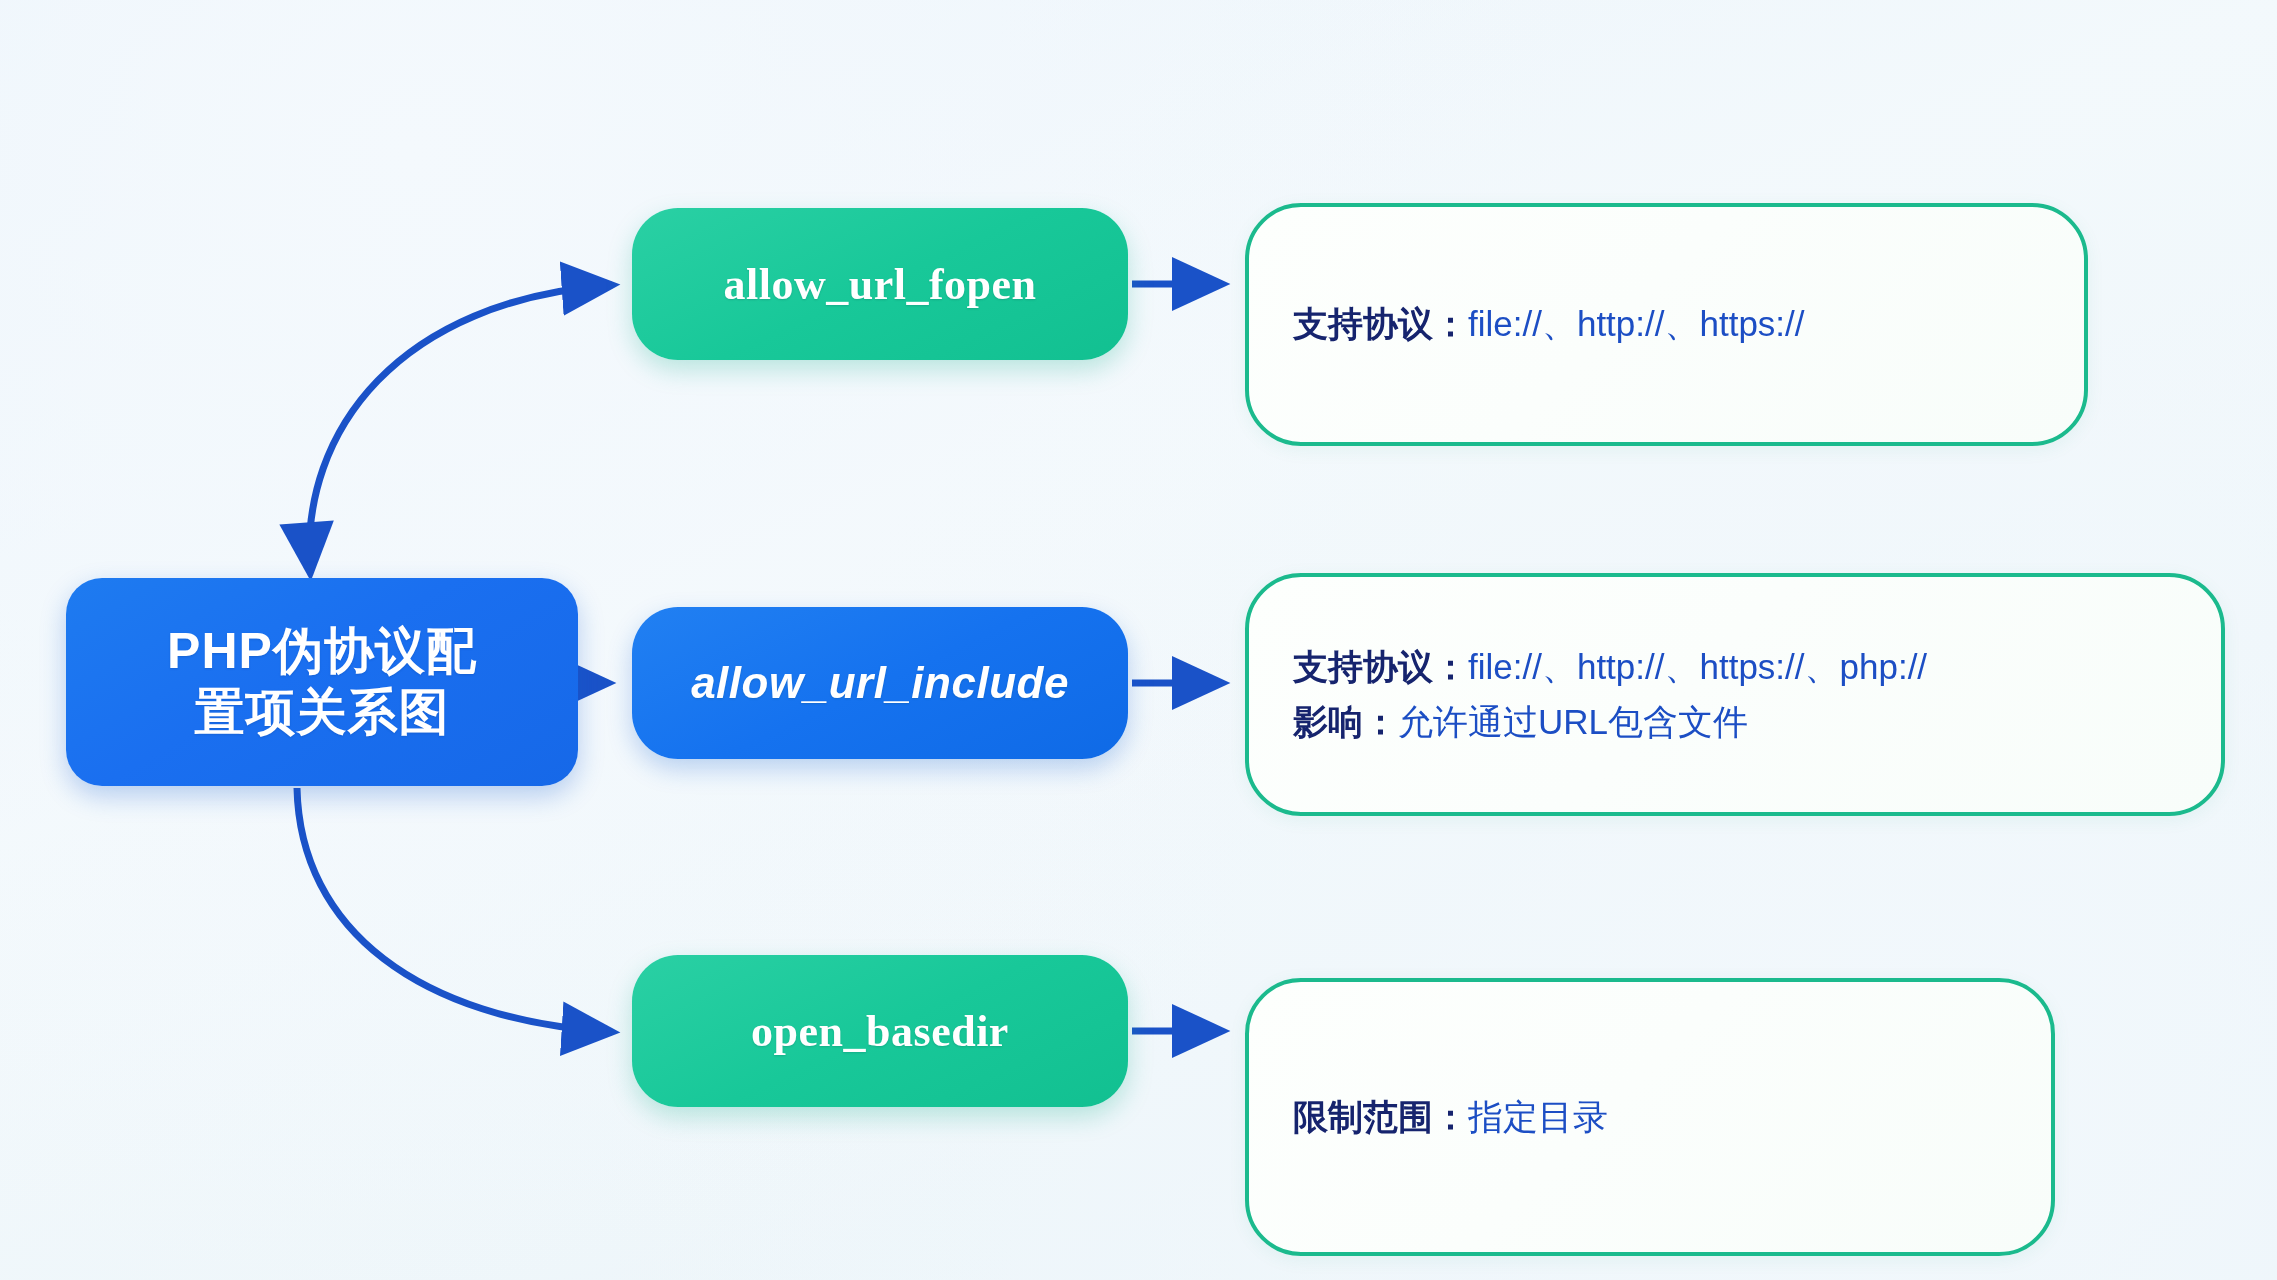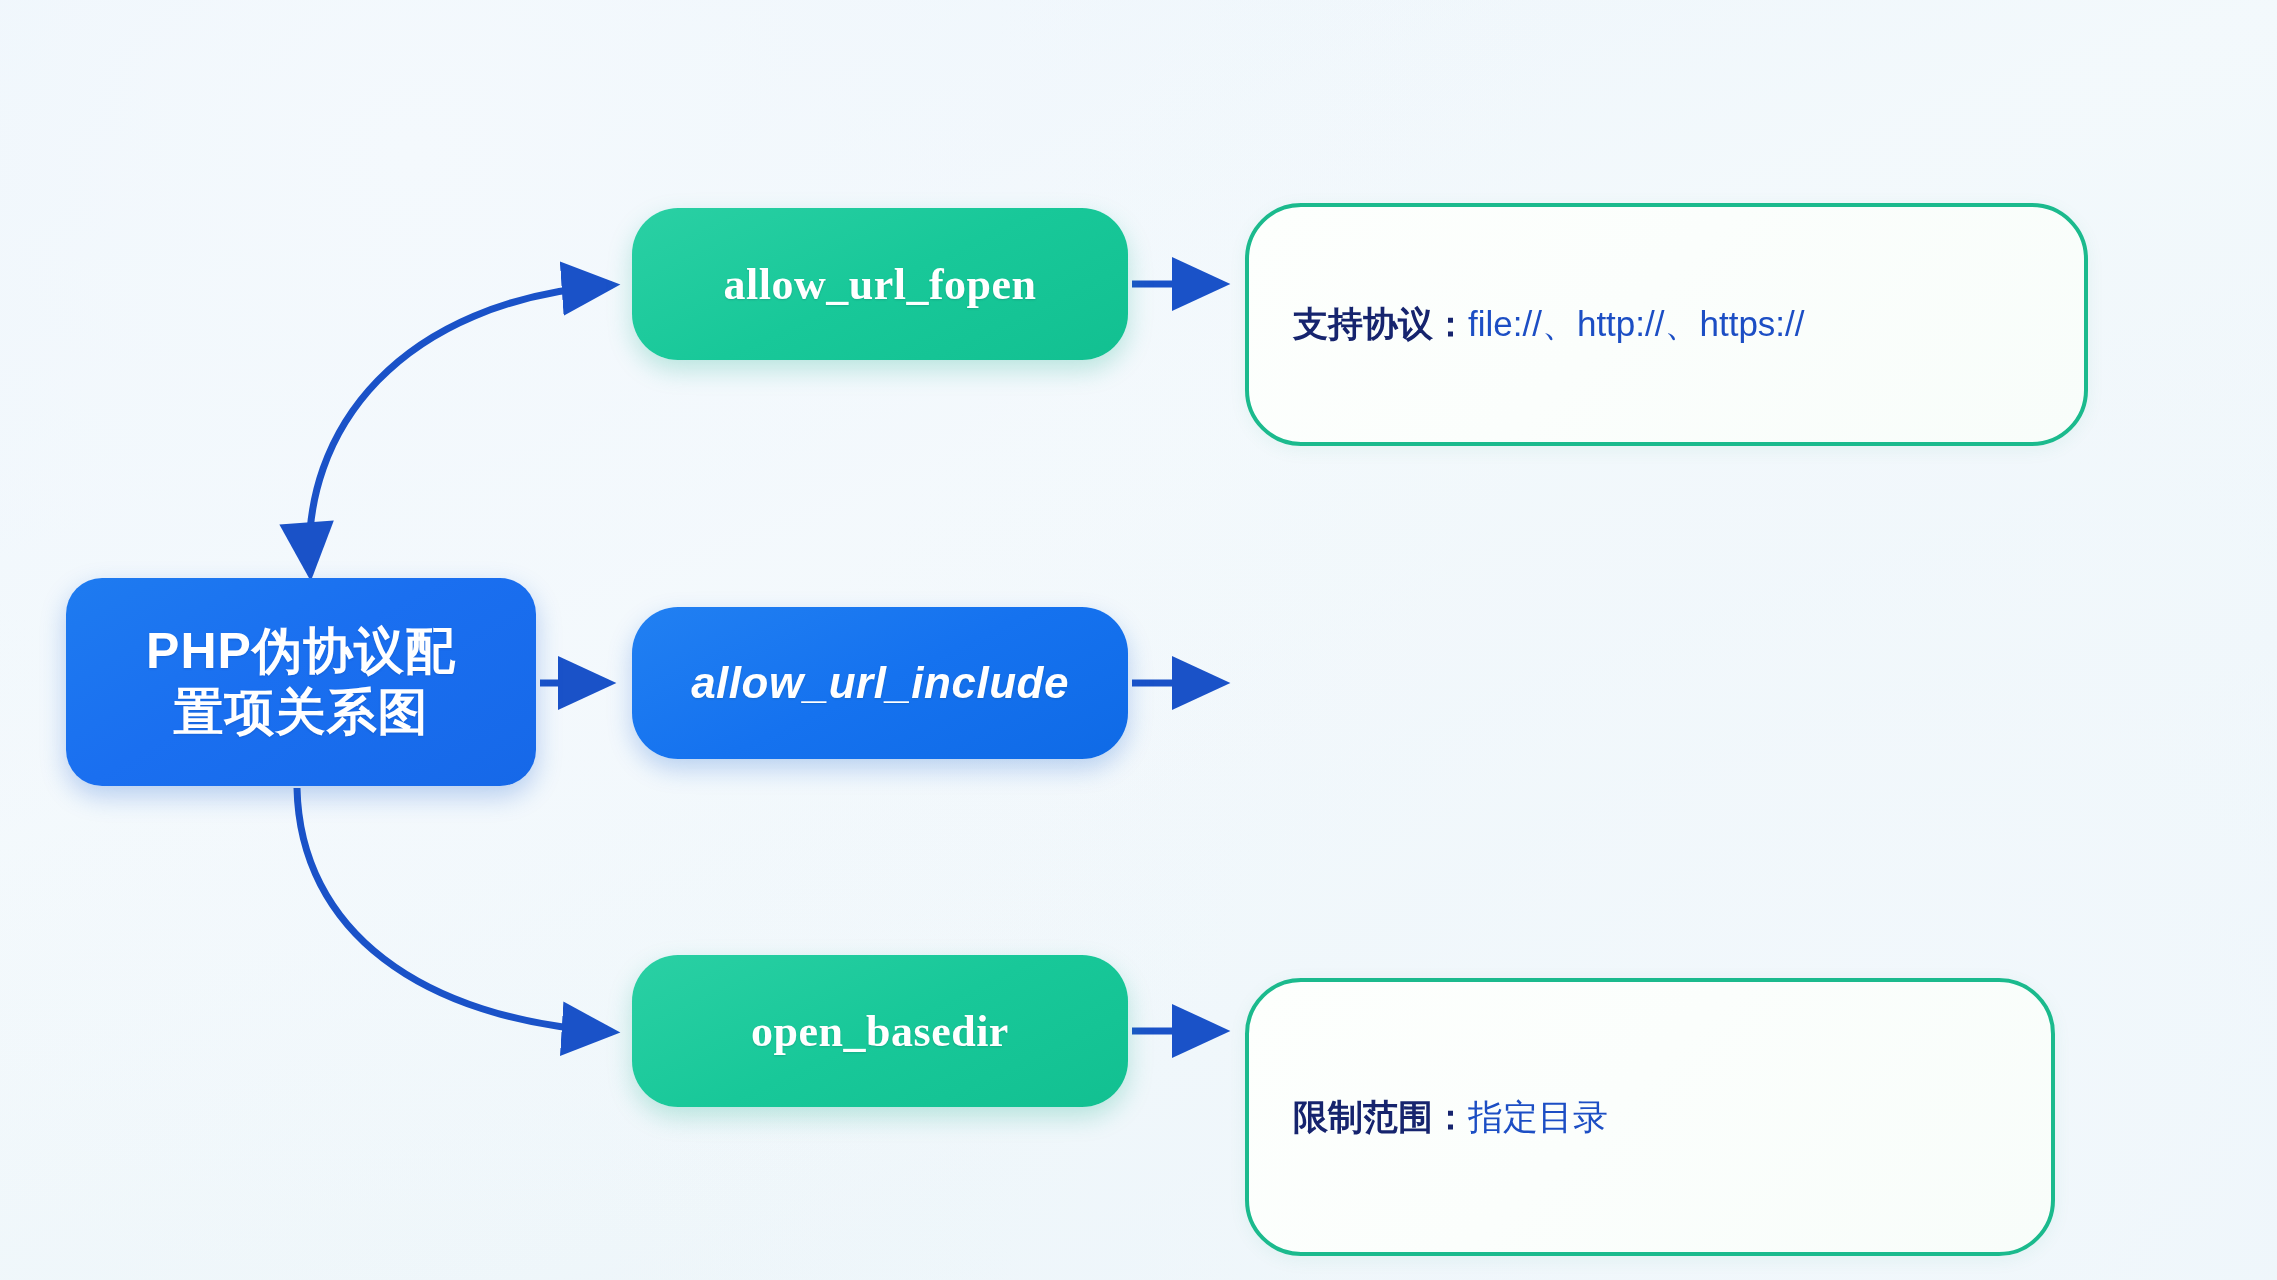--- a/index.html
+++ b/index.html
@@ -24,21 +24,21 @@
     width: 2277px;
     height: 1280px;
     pointer-events: none;
   }
 
   
   .root-node {
     position: absolute;
     left: 66px;
     top: 578px;
-    width: 470px;
+    width: 512px;
     height: 208px;
     border-radius: 36px;
     background: linear-gradient(150deg, #1e7bf0 0%, #1a6ff0 45%, #1668e8 100%);
     box-shadow: 0 10px 26px rgba(20, 95, 210, 0.28);
     display: flex;
     align-items: center;
     justify-content: center;
     z-index: 3;
   }
   .root-label {
@@ -160,20 +160,28 @@
   <div class="pill green p3">
     <span class="pill-label">open_basedir</span>
   </div>
 
   <div class="card c1">
     <div class="card-line">
       <span class="lbl">支持协议：</span><span class="val">file://、http://、https://</span>
     </div>
   </div>
 
+  <div class="card c2">
+    <div class="card-line">
+      <span class="lbl">支持协议：</span><span class="val">file://、http://、https://、php://</span>
+    </div>
+    <div class="card-line">
+      <span class="lbl">影响：</span><span class="val">允许通过URL包含文件</span>
+    </div>
+  </div>
 
   <div class="card c3">
     <div class="card-line">
       <span class="lbl">限制范围：</span><span class="val">指定目录</span>
     </div>
   </div>
 
 </div>
 
 </body></html>

